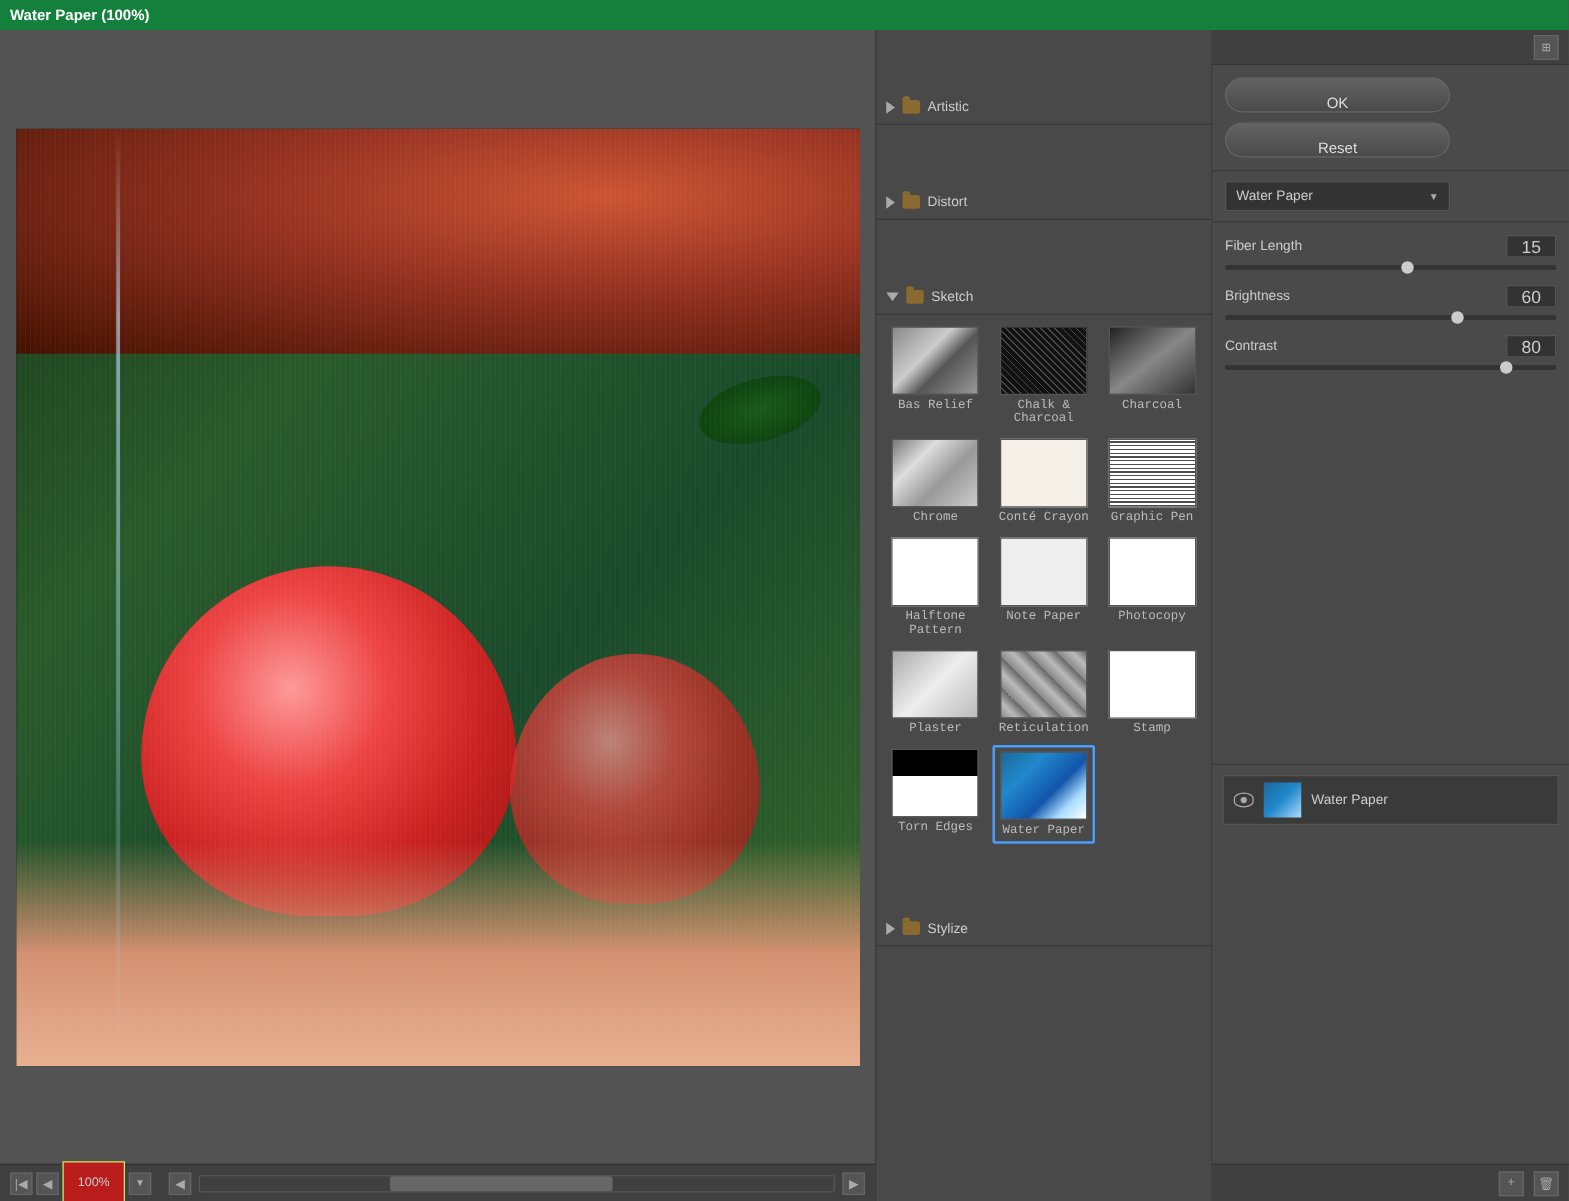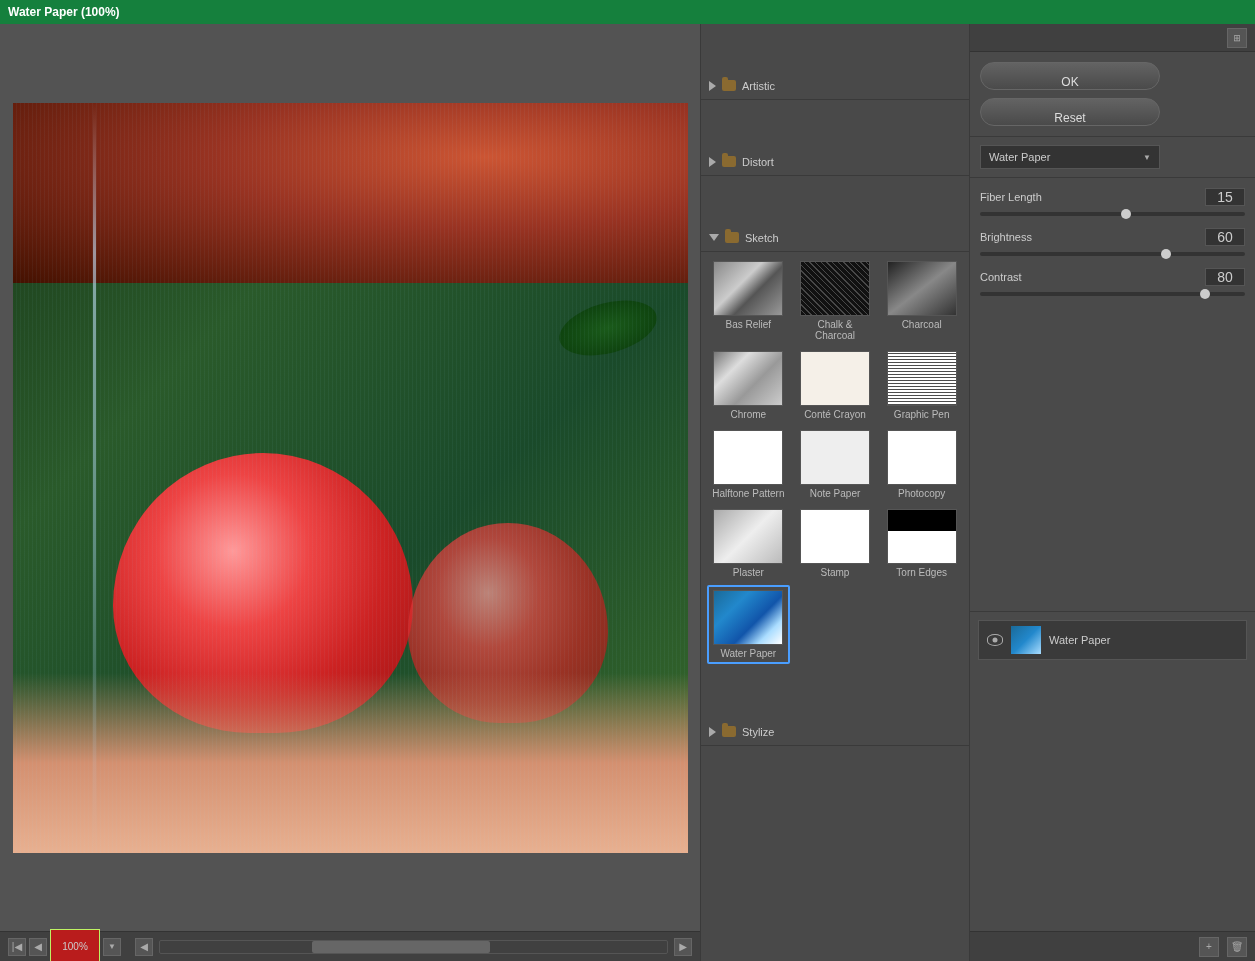--- a/index.html
+++ b/index.html
@@ -281,20 +281,21 @@
       height: 55px;
       background: #333;
       border: 1px solid #555;
       position: relative;
       overflow: hidden;
     }
     .filter-label {
       font-size: 10px;
       color: #bbb;
       text-align: center;
+      font-family: Liberation Mono, monospace;
     }
     
     .thumb-bas-relief {
       background: linear-gradient(135deg, #888 0%, #ccc 40%, #555 60%, #999 100%);
     }
     .thumb-chalk {
       background: #111;
       position: relative;
     }
     .thumb-chalk::after {
@@ -640,20 +641,24 @@
       <div class="filter-item">
         <div class="filter-thumb thumb-photocopy"></div>
         <span class="filter-label">Photocopy</span>
       </div>
 
       <div class="filter-item">
         <div class="filter-thumb thumb-plaster"></div>
         <span class="filter-label">Plaster</span>
       </div>
 
+      <div class="filter-item">
+        <div class="filter-thumb thumb-reticulation"></div>
+        <span class="filter-label">Reticulation</span>
+      </div>
 
       <div class="filter-item">
         <div class="filter-thumb thumb-stamp"></div>
         <span class="filter-label">Stamp</span>
       </div>
 
       <div class="filter-item">
         <div class="filter-thumb thumb-torn-edges"></div>
         <span class="filter-label">Torn Edges</span>
       </div>

